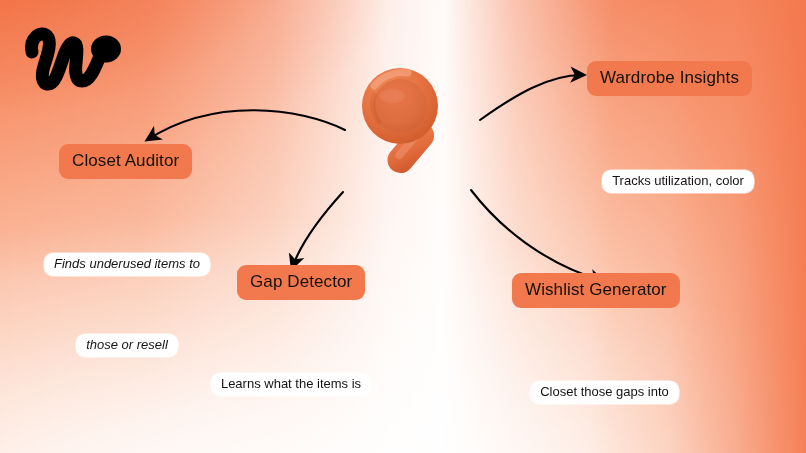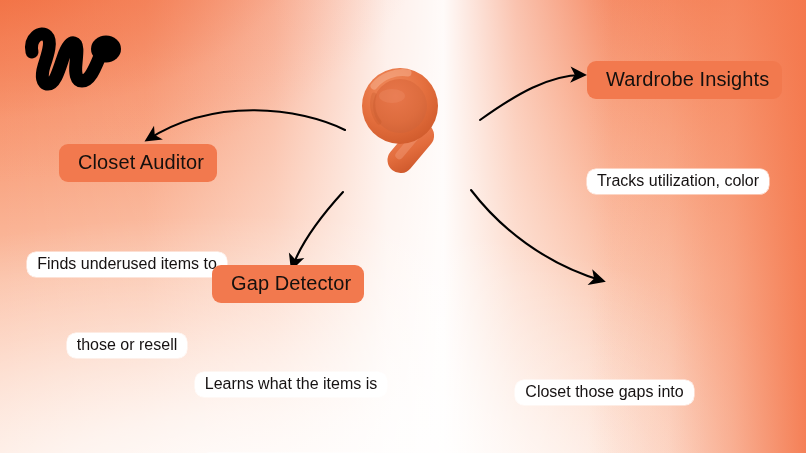--- a/index.html
+++ b/index.html
@@ -91,32 +91,32 @@
     inset: 0;
     pointer-events: none;
   }
 
   
   .pill {
     position: absolute;
     background: #f2794e;
     color: #14100e;
     border-radius: 9px;
-    font-size: 20px;
+    font-size: 17px;
     line-height: 1;
     letter-spacing: 0.1px;
-    padding: 8px 13px 10px 19px;
+    padding: 8px 13px 10px 13px;
     white-space: nowrap;
     box-sizing: border-box;
   }
 
   
   .desc {
     position: absolute;
-    font-size: 16px;
+    font-size: 13px;
     line-height: 27px;
     color: #161212;
     white-space: pre-wrap;
   }
   .desc .ln {
     display: block;
   }
   .desc .ln > span {
     background: #ffffff;
     border-radius: 9px;
@@ -198,36 +198,37 @@
     <path d="M345,130 C 300,108 215,96 147,140" fill="none" stroke="#000000" stroke-width="2.1" stroke-linecap="round" marker-end="url(#ah)"></path>
 
     <path d="M480,120 C 515,95 550,74 584,75" fill="none" stroke="#000000" stroke-width="2.1" stroke-linecap="round" marker-end="url(#ah)"></path>
 
     <path d="M343,192 C 322,215 302,240 292,268" fill="none" stroke="#000000" stroke-width="2.1" stroke-linecap="round" marker-end="url(#ah)"></path>
 
     <path d="M471,190 C 500,228 545,264 603,281" fill="none" stroke="#000000" stroke-width="2.1" stroke-linecap="round" marker-end="url(#ah)"></path>
   </svg>
 
   <div class="pill" style="left:59px; top:144px;">Closet Auditor</div>
-  <div class="desc center" style="left:2px; top:196px; width:250px;">
+  <div class="desc center" style="left:2px; top:196px; width:250px;font-style:italic;">
     <span class="ln"><span>Finds underused items to</span></span>
     <span class="ln"><span>those or resell</span></span>
   </div>
 
   <div class="pill" style="left:587px; top:61px;">Wardrobe Insights</div>
   <div class="desc center" style="left:553px; top:113px; width:250px;">
     <span class="ln"><span>Tracks utilization, color</span></span>
   </div>
 
-  <div class="pill" style="left:212px; top:265px;">Gap Detector</div>
+  <div class="pill" style="left:237px; top:265px;">Gap Detector</div>
   <div class="desc center" style="left:175px; top:316px; width:232px;">
     <span class="ln"><span>Learns what the items is</span></span>
     <span class="ln"><span>missing from wardrobe</span></span>
     
     
   </div>
 
+  <div class="pill" style="left:512px; top:273px;">Wishlist Generator</div>
   <div class="desc center" style="left:487px; top:324px; width:235px;">
     <span class="ln"><span>Closet those gaps into</span></span>
     
   </div>
 
 </div>
 
 </body></html>

